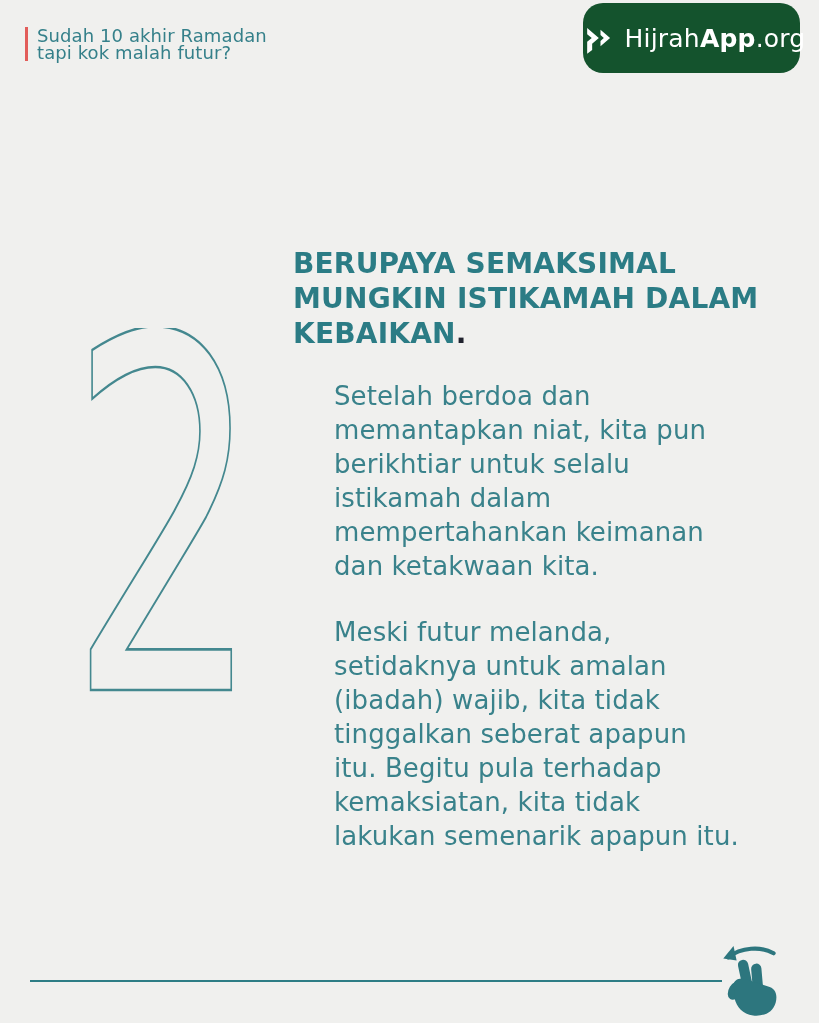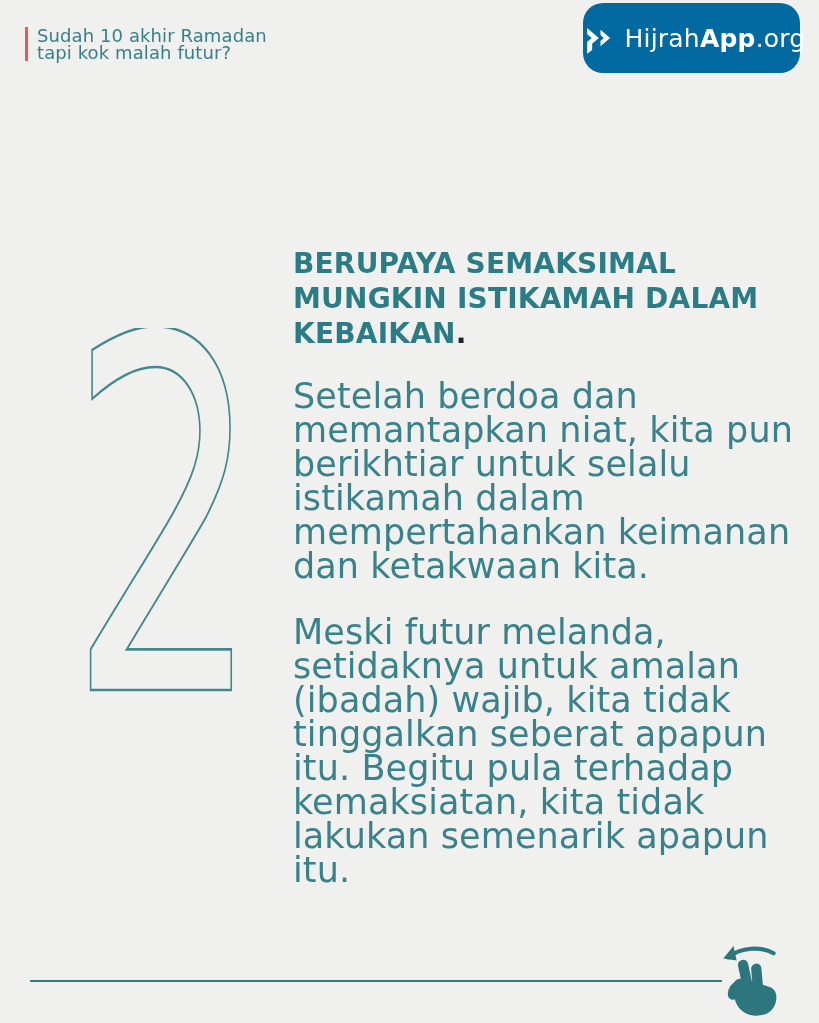--- a/index.html
+++ b/index.html
@@ -40,21 +40,21 @@
     letter-spacing: 0.1px;
   }
 
   
   .brand-badge {
     position: absolute;
     left: 583px;
     top: 3px;
     width: 217px;
     height: 70px;
-    background: #0369a1;
+    background: #14532d;
     border-radius: 20px;
     display: flex;
     align-items: center;
     justify-content: center;
     gap: 7px;
   }
   .brand-icon {
     width: 40px;
     height: 40px;
     flex: 0 0 auto;
@@ -90,25 +90,26 @@
     font-weight: 700;
     letter-spacing: 0.2px;
     white-space: pre-line;
   }
   .heading .period {
     color: #20222e;
     white-space: normal;
   }
   .para {
     color: #39828b;
-    font-size: 35px;
+    font-size: 26px;
     line-height: 34px;
     font-weight: 400;
     letter-spacing: 0.1px;
     white-space: pre-line;
+    margin-left: 41px;
   }
   .para-1 { margin-top: 28px; }
   .para-2 { margin-top: 32px; }
 
   
   .footer-line {
     position: absolute;
     left: 30px;
     top: 980px;
     width: 692px;

